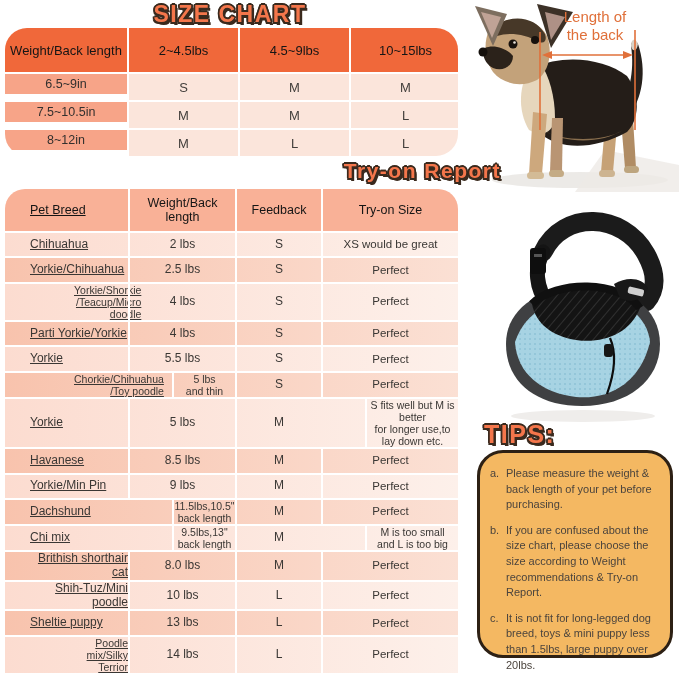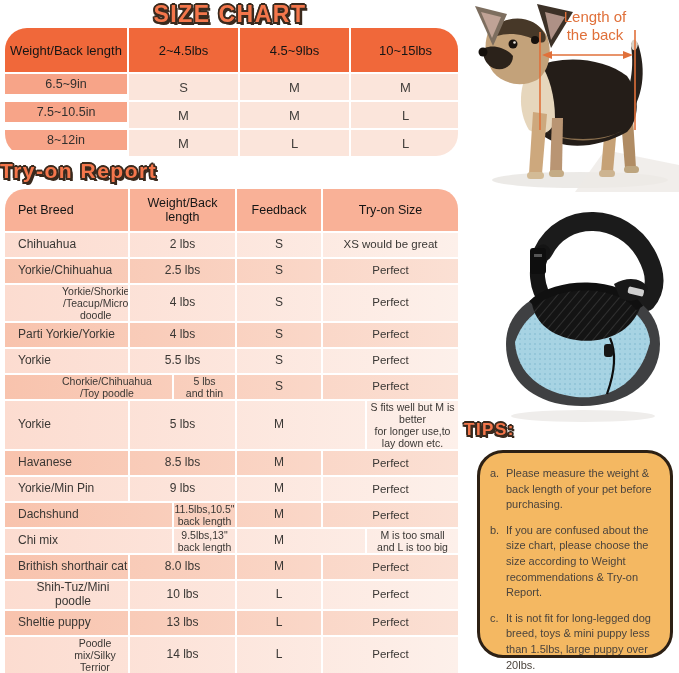--- a/index.html
+++ b/index.html
@@ -7,22 +7,22 @@
         font-family:"Liberation Sans",sans-serif;color:#1f1f1f;}
 
   
   .bubble{font-weight:bold;color:var(--bubble_fill);letter-spacing:1.5px;
     text-shadow:-1.5px -1.5px 0 var(--bubble_outline),1.5px -1.5px 0 var(--bubble_outline),
       -1.5px 1.5px 0 var(--bubble_outline),1.5px 1.5px 0 var(--bubble_outline),
       -1.8px 0 0 var(--bubble_outline),1.8px 0 0 var(--bubble_outline),
       0 -1.8px 0 var(--bubble_outline),0 1.8px 0 var(--bubble_outline),
       2.5px 2.8px 0 var(--bubble_outline);}
   .size-title{position:absolute;top:1px;left:0;width:460px;text-align:center;font-size:23px;}
-  .tryon-title{position:absolute;top:159px;left:0;width:460px;text-align:left;font-size:21px;}
-  .tips-title{position:absolute;top:420px;left:464px;font-size:17px;}
+  .tryon-title{position:absolute;top:159px;left:0;width:460px;text-align:right;font-size:21px;padding-left:41px;}
+  .tips-title{position:absolute;top:420px;left:484px;font-size:25px;}
 
   
   .size-table{position:absolute;left:5px;top:28px;width:453px;border-radius:22px;overflow:hidden;
     display:grid;grid-template-columns:122px 109px 109px 109px;grid-auto-rows:auto;gap:2px;background:#fff;}
   .size-table .hcell{background:var(--header_orange);height:44px;display:flex;align-items:center;justify-content:center;
     font-size:13px;color:#151515;font-weight:500;}
   .size-table .lcell{background:var(--col_salmon);height:20px;display:flex;align-items:center;justify-content:center;
     font-size:12.5px;color:#33302e;}
   .size-table .vcell{background:var(--cell_light);height:26px;display:flex;align-items:center;justify-content:center;
     font-size:13px;color:#44403d;}
@@ -32,21 +32,21 @@
     display:flex;flex-direction:column;gap:2px;background:#fff;}
   .t-header{display:grid;grid-template-columns:123px 107px 86px 1fr;background:var(--tryon_header);
     height:42px;flex:0 0 42px;}
   .t-header .t-cell{font-size:12.5px;color:#151515;font-weight:500;justify-content:center;padding-left:0;}
   .t-row{display:grid;grid-template-columns:123px 107px 86px 1fr;flex:1 1 0;}
   .t-row.light{background:linear-gradient(90deg,var(--row_light_l),var(--row_light_r));}
   .t-row.dark{background:linear-gradient(90deg,var(--row_dark_l),var(--row_dark_r));}
   .t-cell{display:flex;align-items:center;justify-content:center;text-align:center;font-size:12px;color:#3a3734;
     white-space:pre-line;line-height:1.15;}
   .t-cell + .t-cell{border-left:2px solid #fff;}
-  .t-cell.c0{justify-content:flex-start;text-align:center;padding-left:13px;}
+  .t-cell.c0{justify-content:flex-start;text-align:right;padding-left:25px;text-decoration:underline;}
   .t-cell.c3{font-size:11.5px;}
   .t-cell.small{font-size:10.5px;margin-left:44px;}
 
   
   .tips-box{position:absolute;left:477px;top:450px;width:196px;height:208px;box-sizing:border-box;
     background:var(--tips_fill);border:3px solid var(--tips_border);border-radius:26px;
     padding:13px 9px 10px 10px;display:flex;flex-direction:column;gap:10px;}
   .tip-item{display:flex;font-size:11px;line-height:1.42;color:#4b443d;}
   .tip-label{flex:0 0 16px;}
   .tip-text{flex:1;}

